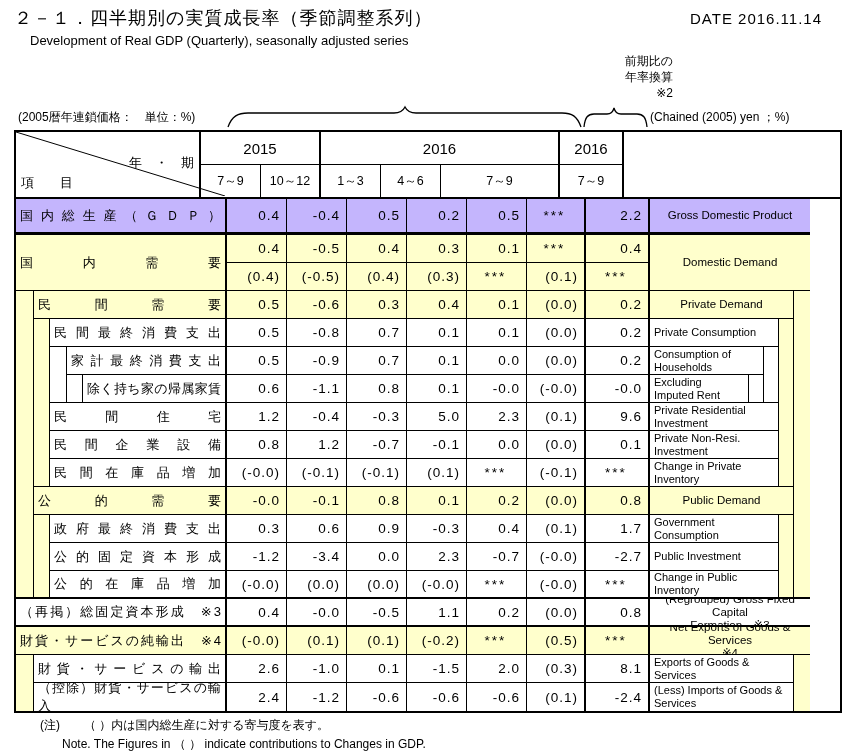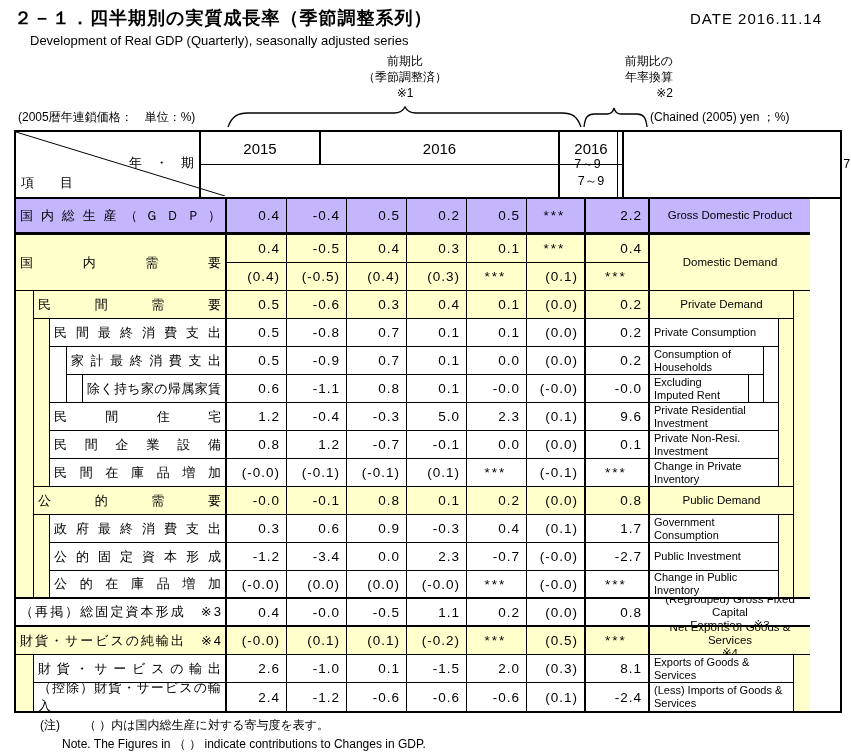--- a/index.html
+++ b/index.html
@@ -1,36 +1,36 @@
 <!DOCTYPE html>
 <html><head>
 <meta charset="utf-8">
 <style>
 *{box-sizing:border-box;margin:0;padding:0}
 html,body{width:851px;background:#fff}
 body{font-family:"Liberation Sans","DejaVu Sans",sans-serif;color:#000}
 .page{position:relative;width:851px;height:754px;background:#fff;overflow:hidden}
-.title{position:absolute;left:14px;top:6px;font-size:18px;font-weight:bold;letter-spacing:1px}
+.title{position:absolute;left:14px;top:6px;font-size:18px;font-weight:normal;letter-spacing:1px}
 .date{position:absolute;left:690px;top:10px;font-size:15px;font-weight:normal;letter-spacing:1px}
 .subtitle{position:absolute;left:30px;top:33px;font-size:13px}
 .br1{position:absolute;left:305px;top:53px;width:200px;text-align:center;font-size:12px;line-height:16px}
 .br2{position:absolute;left:553px;top:53px;width:120px;text-align:right;font-size:12px;line-height:16px}
 .unitL{position:absolute;left:18px;top:109px;font-size:12px}
 .unitR{position:absolute;left:650px;top:109px;font-size:12px}
 .braces{position:absolute;left:0;top:0;width:851px;height:754px;pointer-events:none}
 .noteJa{position:absolute;left:40px;top:717px;font-size:12px}
 .noteEn{position:absolute;left:62px;top:736px;font-size:12px}
 
 .tbl{position:absolute;left:14px;top:130px;width:828px;border:2px solid #000;background:#fff}
 .thead{display:flex;height:67px;border-bottom:2px solid #000}
 .corner{width:185px;border-right:2px solid #000;position:relative;background:#fff}
 .corner svg{position:absolute;left:0;top:0}
 .cnTR{position:absolute;top:22px;right:5px;font-size:13px}
 .cnBL{position:absolute;bottom:5px;left:5px;font-size:13px}
-.midcol{width:357px;display:flex;flex-direction:row}
+.midcol{width:357px;display:flex;flex-direction:column}
 .yrow{height:33px;display:flex;border-bottom:1px solid #000}
 .ycell{display:flex;align-items:center;justify-content:center;font-size:15px}
 .qrow{flex:1;display:flex}
 .qcell{display:flex;align-items:center;justify-content:center;font-size:12.5px}
 .w60{width:60px}.w117{width:117px}.w120{width:120px}.w237{width:237px}
 .br{border-right:1px solid #000}.br2x{border-right:2px solid #000}
 .anncol{width:66px;border-left:2px solid #000;border-right:2px solid #000;display:flex;flex-direction:column}
 .ay{height:33px;border-bottom:1px solid #000;display:flex;align-items:center;justify-content:center;font-size:15px}
 .aq{flex:1;display:flex;align-items:center;justify-content:center;font-size:12.5px}
 .enhead{flex:1;background:#fff}
@@ -65,25 +65,20 @@
 </style>
 </head>
 <body>
 
 <div class="page">
 
   <div class="title">２－１．四半期別の実質成長率（季節調整系列）</div>
   <div class="date">DATE 2016.11.14</div>
   <div class="subtitle">Development of Real GDP (Quarterly), seasonally adjusted series</div>
 
-  <div class="br1">
-    <div>前期比</div>
-      <div>（季節調整済）</div>
-      <div>※1</div>
-  </div>
   <div class="br2">
     <div>前期比の</div>
       <div>年率換算</div>
       <div>※2</div>
   </div>
   <div class="unitL">(2005暦年連鎖価格：　単位：%)</div>
   <div class="unitR">(Chained (2005) yen ；%)</div>
 
   <svg class="braces" width="851" height="754" viewBox="0 0 851 754">
     <path d="M228,127 C232,116 238,113 248,113 L394,113 C400,113 403,111 405,107 C407,111 410,113 416,113 L562,113 C572,113 577,116 581,127" fill="none" stroke="#000" stroke-width="1.3"></path>

